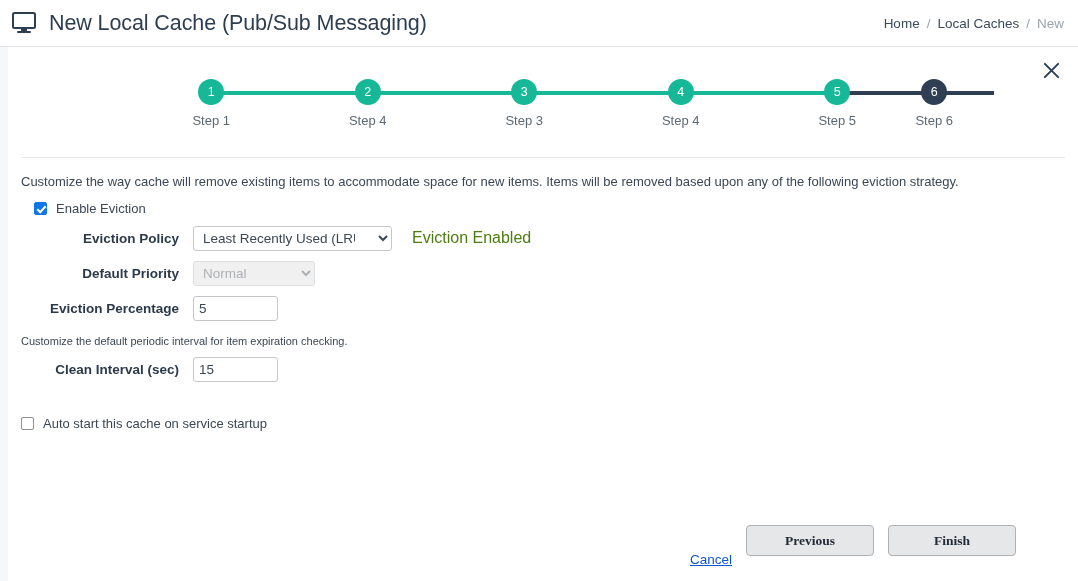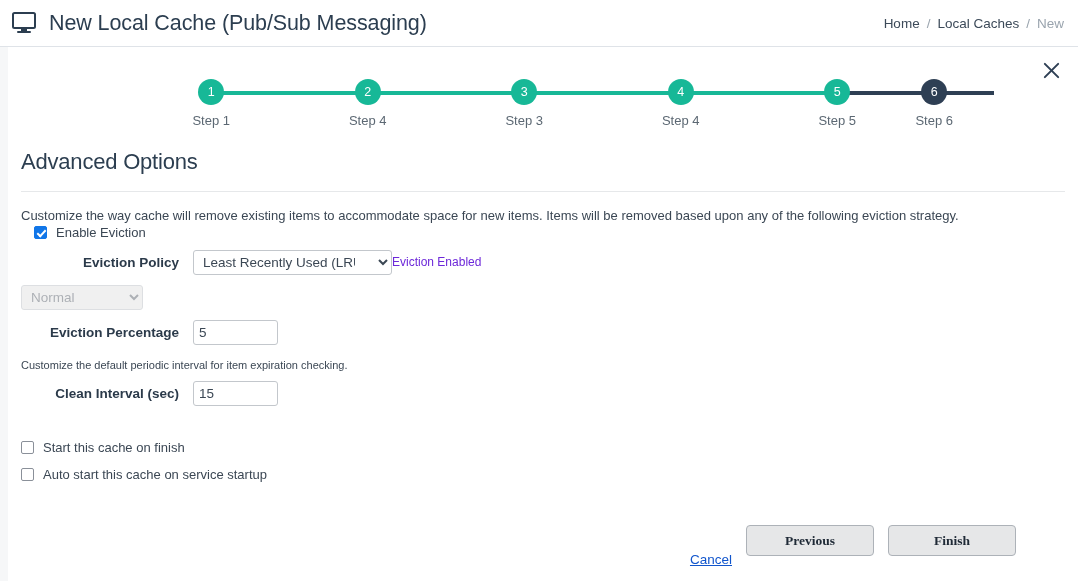--- a/index.html
+++ b/index.html
@@ -135,20 +135,21 @@
     font-size: 13px;
     color: #3b4754;
     margin-top: 16px;
     line-height: 1.3;
   }
 
   .chk-row {
     display: flex;
     align-items: center;
     gap: 9px;
+    margin-top: 10px;
   }
   .chk-row.indent { margin-left: 13px; }
   .chk {
     width: 13px; height: 13px;
     flex: 0 0 13px;
     border: 1px solid #8a9099;
     border-radius: 2px;
     background: #ffffff;
     cursor: pointer;
     position: relative;
@@ -199,22 +200,23 @@
     width: 122px;
     background: #ebebeb;
     color: #8b9097;
     border-color: #cfd2d6;
     cursor: default;
   }
   input#evictionPct { width: 85px; }
   input#cleanInterval { width: 85px; }
 
   .status-note {
-    font-size: 12px;
-    color: #6d28d9;
+    font-size: 16px;
+    color: #4d7c0f;
+    margin-left: 20px;
     white-space: nowrap;
   }
 
   .desc2 { font-size: 11px; color: #3b4754; margin-top: 14px; }
 
   .bottom-checks { margin-top: 34px; }
   .bottom-checks .chk-row { margin-top: 0; margin-bottom: 12px; }
 
   
   .footer {
@@ -318,63 +320,59 @@
         </div>
 
         <div class="step">
           <div class="circle current">6</div>
           <div class="step-label">Step 6</div>
         </div>
 
       </div>
     </div>
 
-    <div class="section-title">Advanced Options</div>
     <hr class="rule">
 
     <div class="form-area">
 
       <div class="desc">Customize the way cache will remove existing items to accommodate space for new items. Items will be removed based upon any of the following eviction strategy.</div>
 
       <div class="chk-row indent">
         <span class="chk checked"></span>
         <span class="chk-label">Enable Eviction</span>
       </div>
 
       <div class="field-row">
         <div class="field-label">Eviction Policy</div>
         <select class="ctl" id="evictionPolicy">
           <option>Least Recently Used (LRU)</option>
         </select>
         <span class="status-note">Eviction Enabled</span>
       </div>
 
       <div class="field-row">
+        <div class="field-label">Default Priority</div>
         <select class="ctl" id="defaultPriority" disabled="">
           <option>Normal</option>
         </select>
       </div>
 
       <div class="field-row">
         <div class="field-label">Eviction Percentage</div>
         <input class="ctl" id="evictionPct" type="text" value="5" style="">
       </div>
 
       <div class="desc2">Customize the default periodic interval for item expiration checking.</div>
 
       <div class="field-row">
         <div class="field-label">Clean Interval (sec)</div>
         <input class="ctl" id="cleanInterval" type="text" value="15" style="">
       </div>
 
       <div class="bottom-checks">
-        <div class="chk-row">
-          <span class="chk"></span>
-          <span class="chk-label">Start this cache on finish</span>
-        </div>
         <div class="chk-row">
           <span class="chk"></span>
           <span class="chk-label">Auto start this cache on service startup</span>
         </div>
       </div>
 
     </div>
 
     <div class="footer">
       <a class="cancel-link" href="#">Cancel</a>

